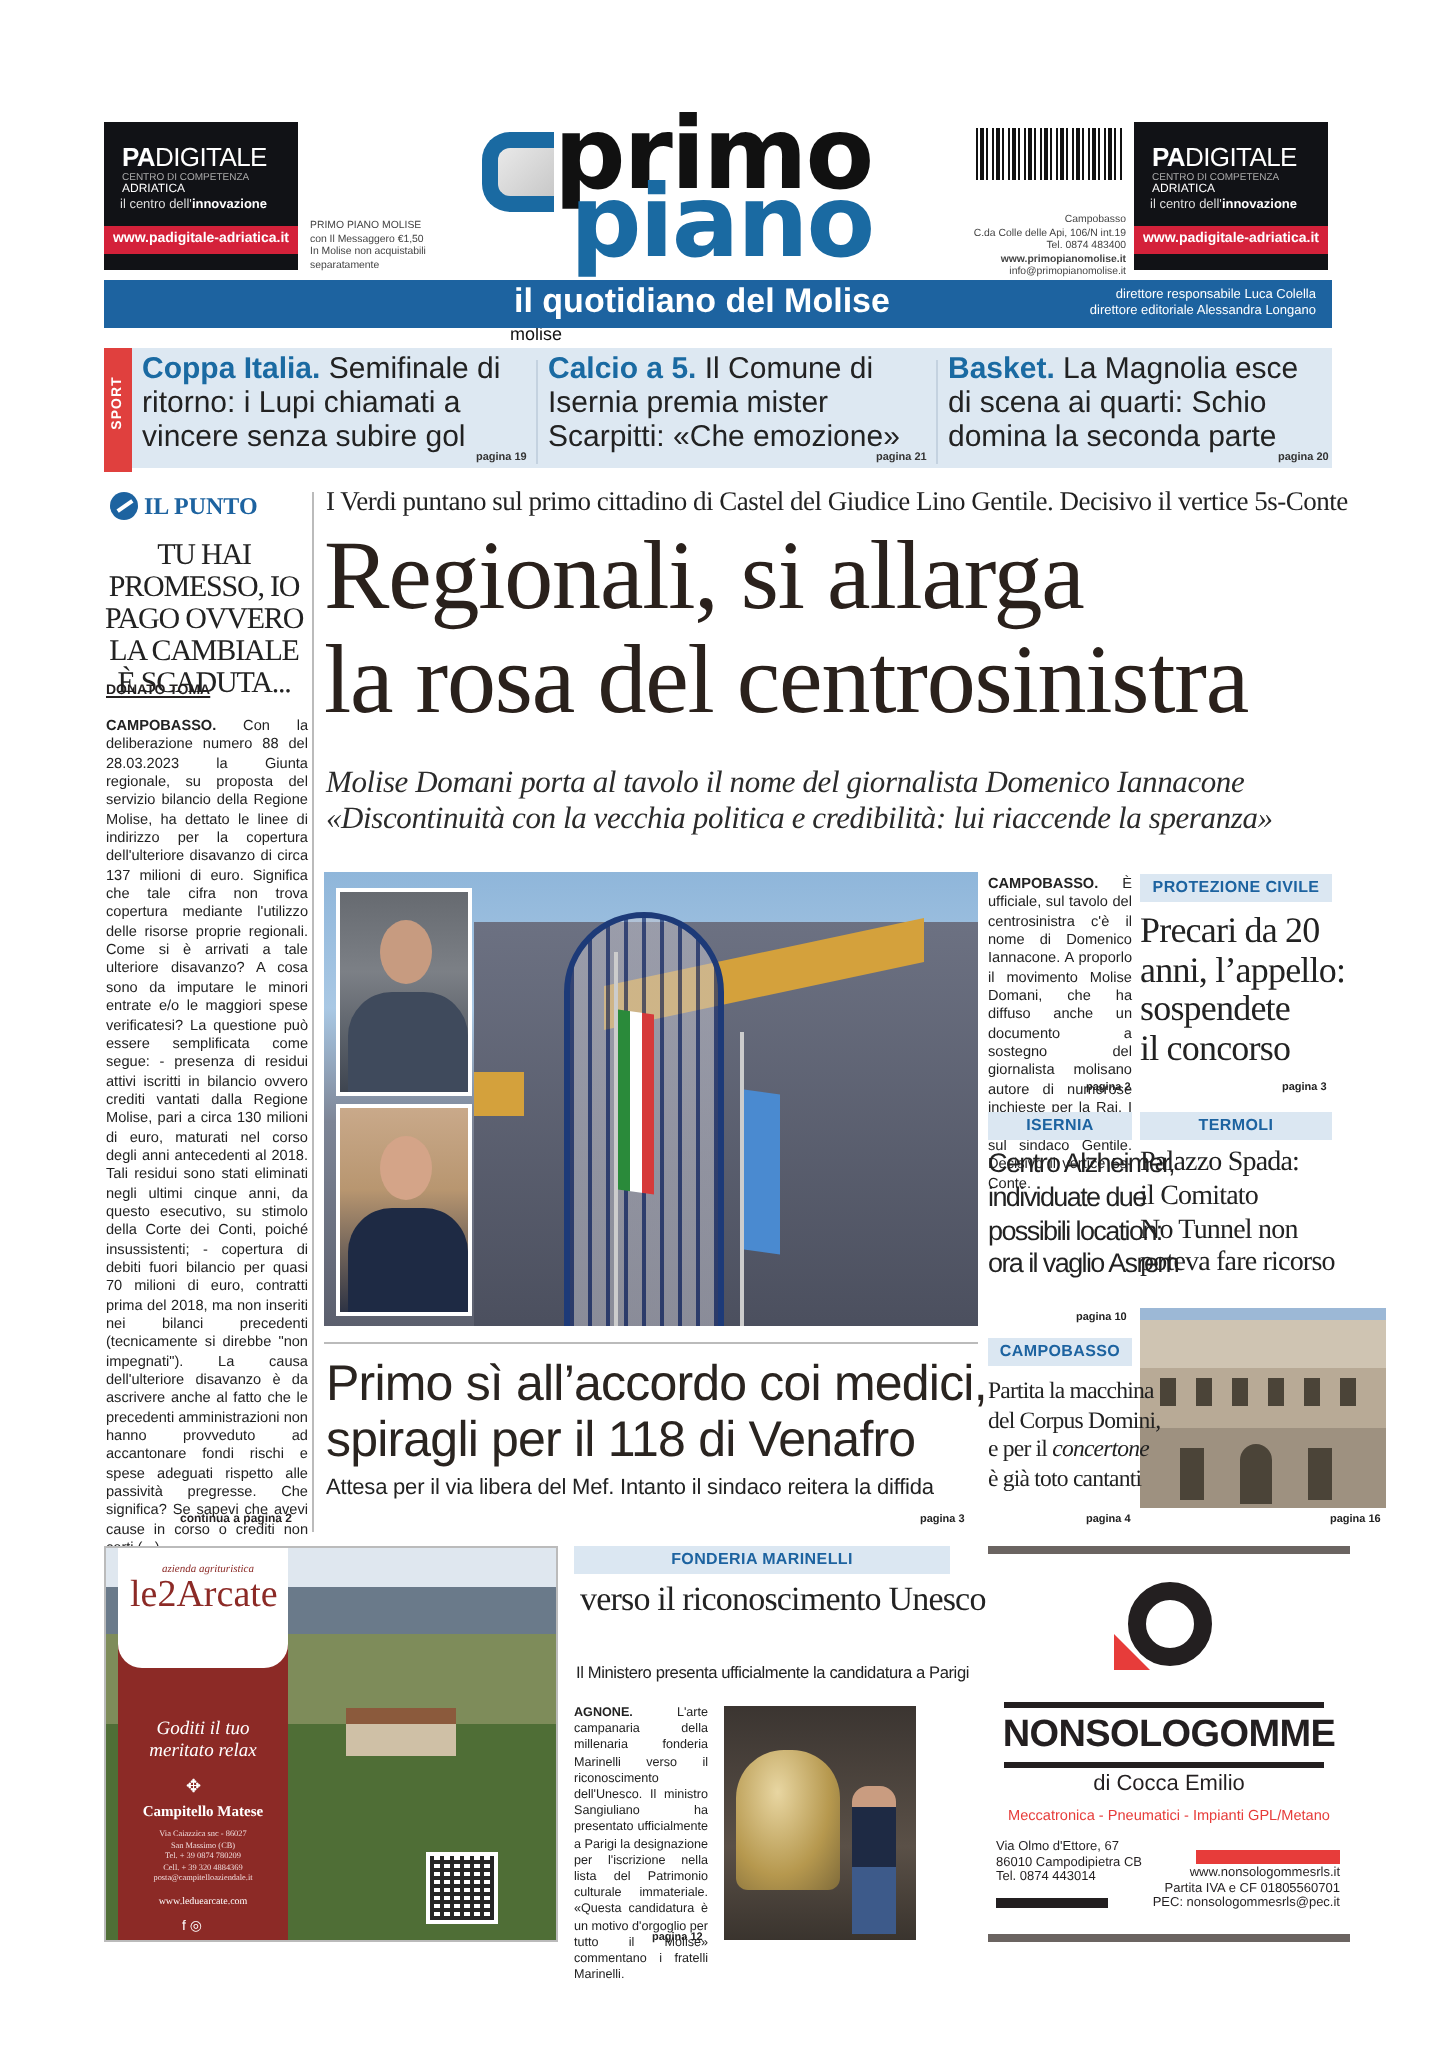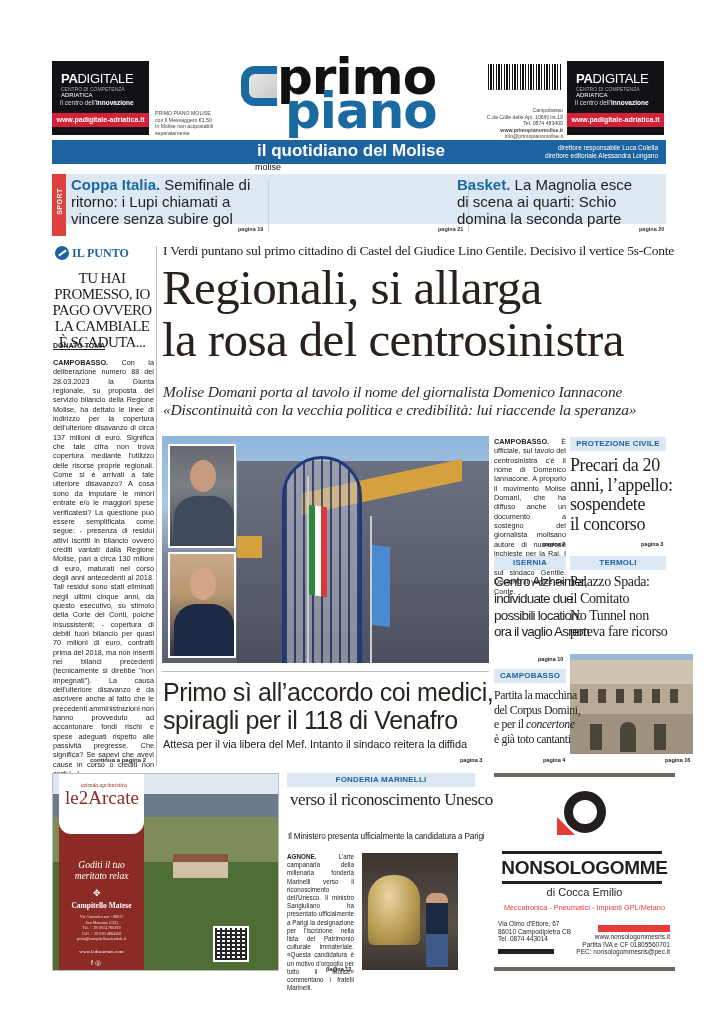--- a/index.html
+++ b/index.html
@@ -27,21 +27,21 @@
 
   .barcode { left: 488px; top: 64px; width: 74px; height: 26px;
     background: repeating-linear-gradient(90deg, #111 0 1px, #fff 1px 2px, #111 2px 4px, #fff 4px 5px, #111 5px 6px, #fff 6px 8px); }
 
   .blue-band { left: 52px; top: 140px; width: 614px; height: 24px; background: #1d63a0; color: #fff; }
   .blue-band .left { position: absolute; left: 6px; top: 3px; font-size: 7.5px; line-height: 9px; margin-top: 24px; }
   .blue-band .center { position: absolute; left: 205px; top: 1px; font-size: 17px; font-weight: bold; }
   .blue-band .right { position: absolute; right: 8px; top: 4px; font-size: 6.5px; line-height: 8px; text-align: right; }
 
   
-  .sport { left: 52px; top: 174px; width: 614px; height: 50px; background: #dde8f2; text-decoration: underline; }
+  .sport { left: 52px; top: 174px; width: 614px; height: 60px; background: #dde8f2; text-decoration: underline; }
   .sport .tag { position: absolute; left: 0; top: 0; width: 14px; height: 62px; background: #e0403e; }
   .sport .tag span { position: absolute; left: -11px; top: 24px; transform: rotate(-90deg); color: #fff; font-size: 7px; font-weight: bold; letter-spacing: 0.5px; width: 36px; text-align: center; }
   .sport .item { position: absolute; top: 3px; font-size: 15px; line-height: 16.8px; color: #222; }
   .sport .item b { color: #1a6aa2; font-weight: bold; }
   .sport .pg { position: absolute; font-size: 5.5px; font-weight: bold; color: #333; top: 52px; }
   .sport .sep { position: absolute; top: 6px; width: 1px; height: 52px; background: #c4d2e0; }
 
   
   .punto-head { left: 55px; top: 246px; height: 16px; }
   .punto-head .circ { position: absolute; left: 0; top: 0; width: 14px; height: 14px; border-radius: 50%; background: #1d63a0; }
@@ -187,23 +187,24 @@
   </div>
 </div>
 
 <div class="abs sport">
   <div class="tag">
       <span>SPORT</span>
     </div>
   <div class="item" style="left:19px;width:180px;"><b>Coppa Italia.</b> <span>Semifinale di ritorno: i Lupi chiamati a vincere senza subire gol</span></div>
   <div class="pg" style="left:186px;">pagina 19</div>
   <div class="sep" style="left:216px;"></div>
+  <div class="item" style="left:222px;width:180px;"><b>Calcio a 5.</b> <span>Il Comune di Isernia premia mister Scarpitti: «Che emozione»</span></div>
   <div class="pg" style="left:386px;">pagina 21</div>
   <div class="sep" style="left:416px;"></div>
-  <div class="item" style="left:405px;width:190px;"><b>Basket.</b> <span>La Magnolia esce di scena ai quarti: Schio domina la seconda parte</span></div>
+  <div class="item" style="left:422px;width:190px;"><b>Basket.</b> <span>La Magnolia esce di scena ai quarti: Schio domina la seconda parte</span></div>
   <div class="pg" style="left:587px;">pagina 20</div>
 </div>
 
 <div class="abs punto-head">
   <div class="circ"></div>
   <div class="lbl">IL PUNTO</div>
 </div>
 <div class="abs punto-title">TU HAI PROMESSO, IO PAGO OVVERO LA CAMBIALE È SCADUTA...</div>
 <div class="abs author">DONATO TOMA</div>
 <div class="abs punto-body"><b>CAMPOBASSO.</b> <span>Con la deliberazione numero 88 del 28.03.2023 la Giunta regionale, su proposta del servizio bilancio della Regione Molise, ha dettato le linee di indirizzo per la copertura dell'ulteriore disavanzo di circa 137 milioni di euro. Significa che tale cifra non trova copertura mediante l'utilizzo delle risorse proprie regionali. Come si è arrivati a tale ulteriore disavanzo? A cosa sono da imputare le minori entrate e/o le maggiori spese verificatesi? La questione può essere semplificata come segue: - presenza di residui attivi iscritti in bilancio ovvero crediti vantati dalla Regione Molise, pari a circa 130 milioni di euro, maturati nel corso degli anni antecedenti al 2018. Tali residui sono stati eliminati negli ultimi cinque anni, da questo esecutivo, su stimolo della Corte dei Conti, poiché insussistenti; - copertura di debiti fuori bilancio per quasi 70 milioni di euro, contratti prima del 2018, ma non inseriti nei bilanci precedenti (tecnicamente si direbbe "non impegnati"). La causa dell'ulteriore disavanzo è da ascrivere anche al fatto che le precedenti amministrazioni non hanno provveduto ad accantonare fondi rischi e spese adeguati rispetto alle passività pregresse. Che significa? Se sapevi che avevi cause in corso o crediti non certi (...)</span></div>

